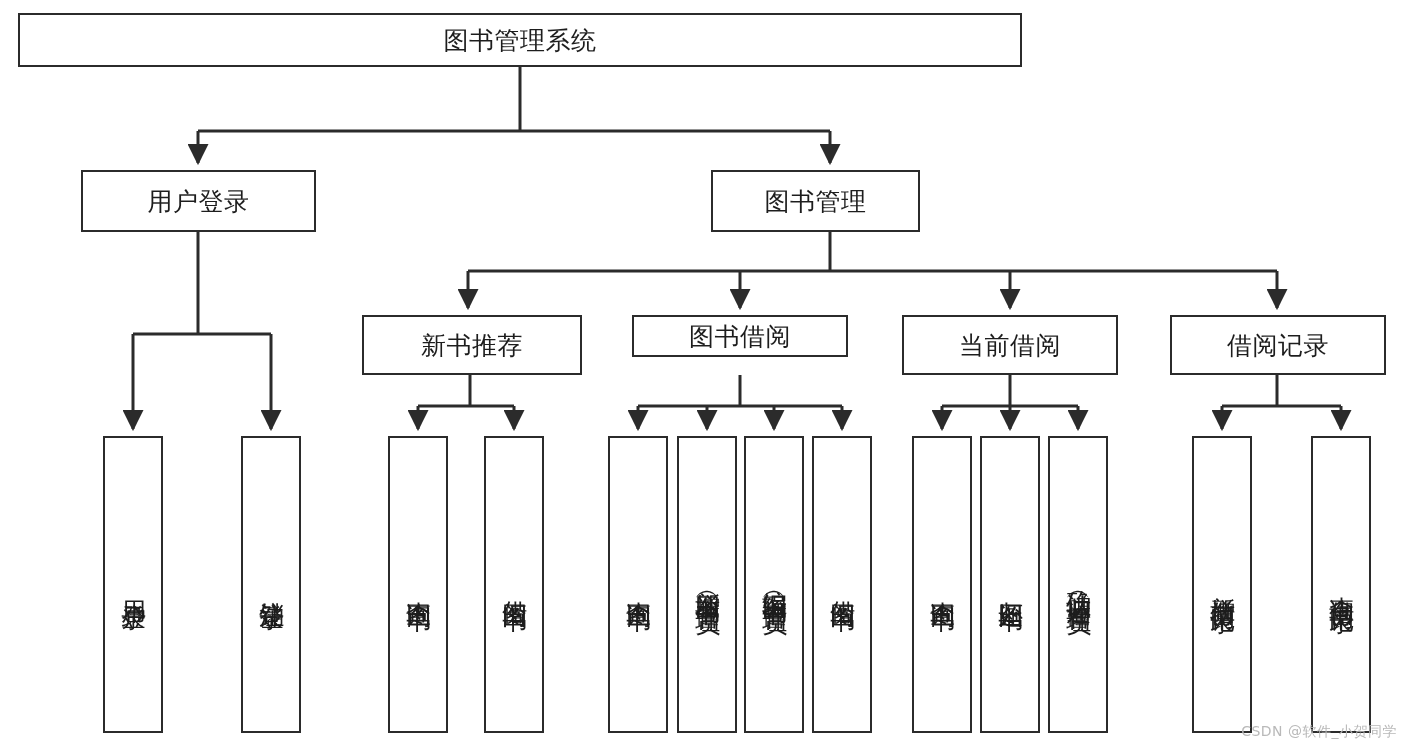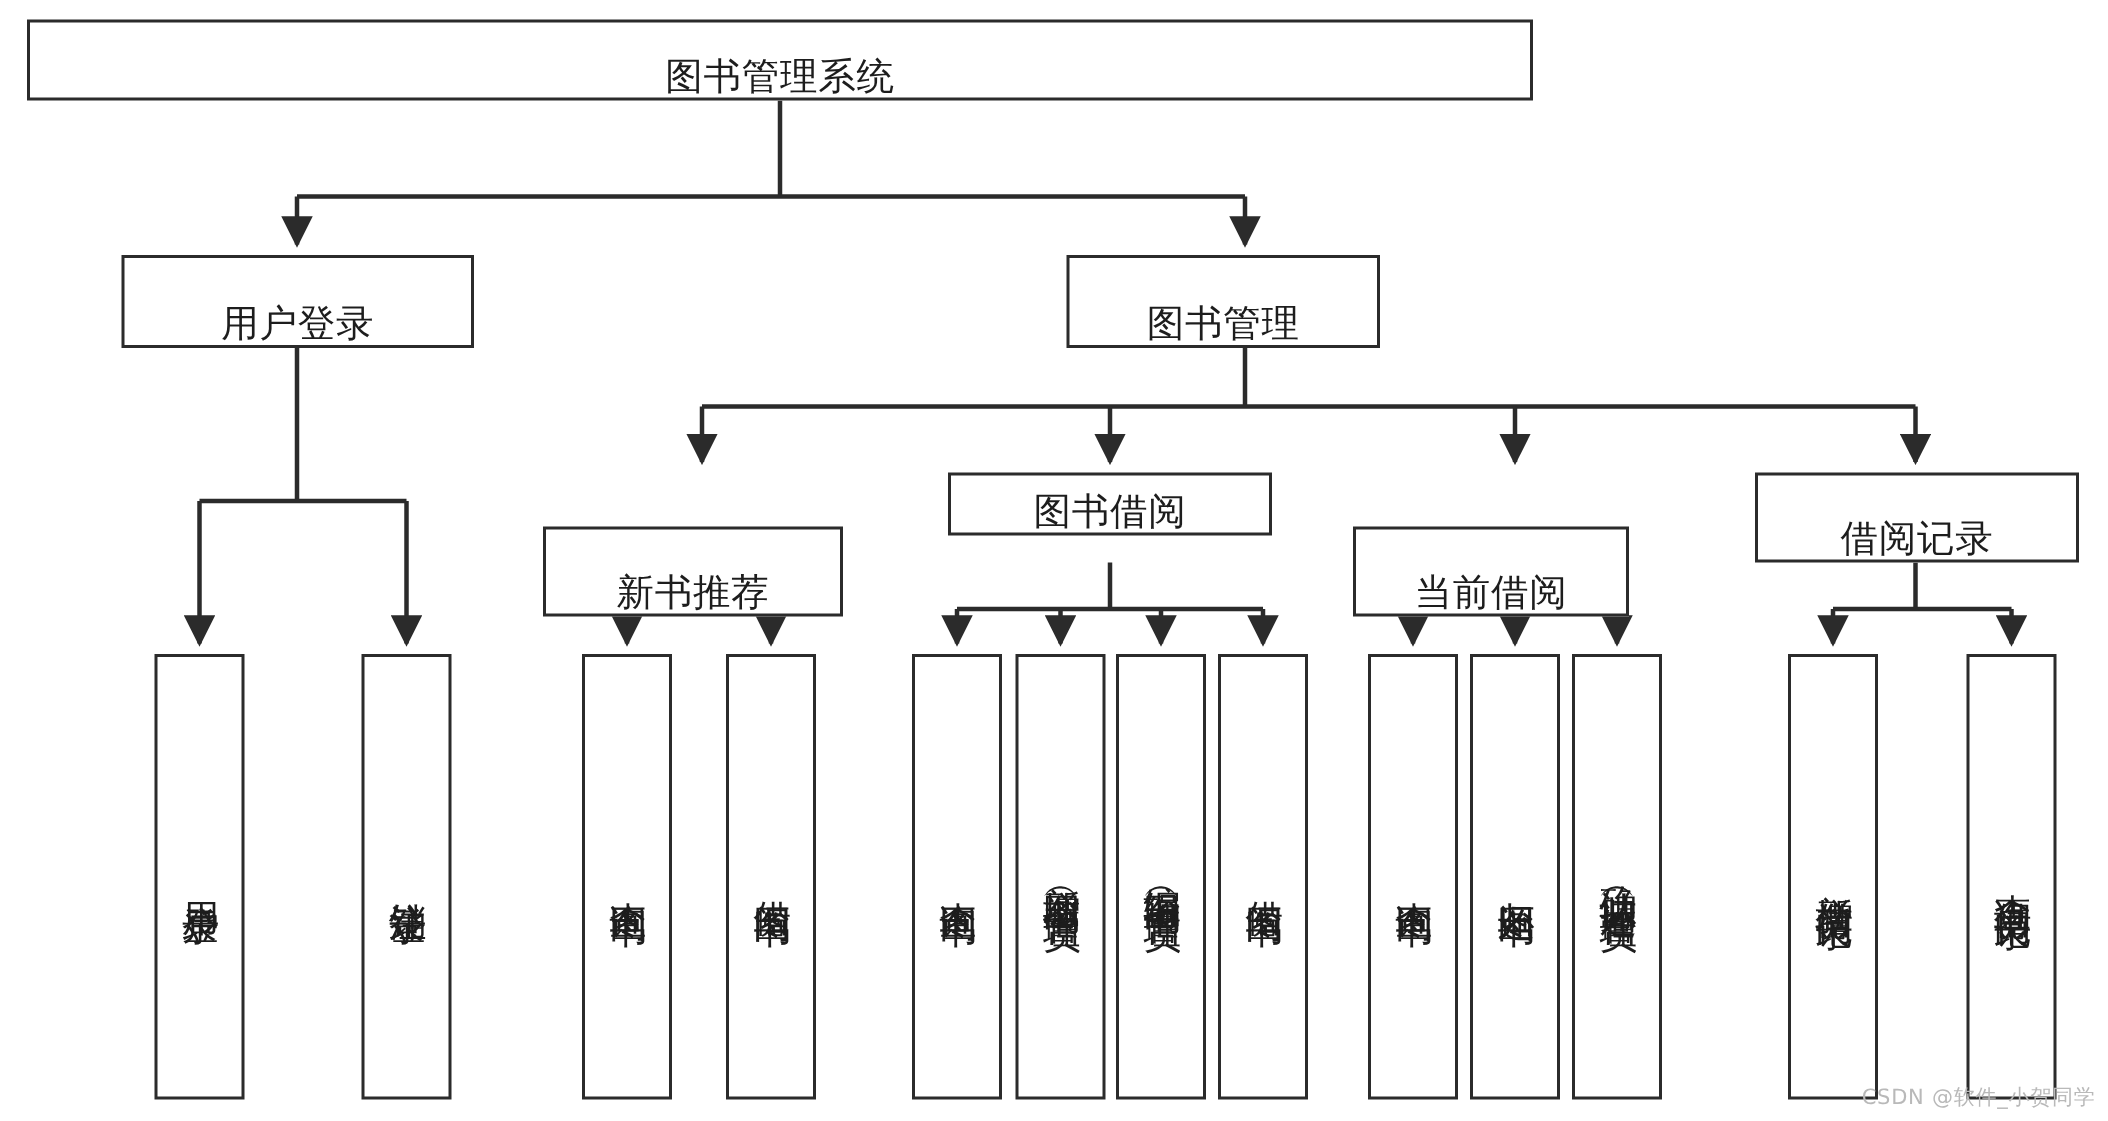--- a/index.html
+++ b/index.html
@@ -24,21 +24,21 @@
     width: 1405px;
     height: 747px;
     pointer-events: none;
   }
   .node {
     position: absolute;
     box-sizing: border-box;
     border: 2.5px solid #2b2b2b;
     background: #ffffff;
     display: flex;
-    align-items: flex-end;
+    align-items: center;
     justify-content: center;
     color: #1d1d1d;
     z-index: 2;
   }
   .node .label {
     display: block;
     text-align: center;
     line-height: 1.16;
     letter-spacing: 0.5px;
   }
@@ -139,27 +139,27 @@
     <span class="label">图书管理系统</span>
   </div>
 
   <div class="node h" style="left:81px; top:170px; width:235px; height:62px;">
     <span class="label">用户登录</span>
   </div>
   <div class="node h" style="left:711px; top:170px; width:209px; height:62px;">
     <span class="label">图书管理</span>
   </div>
 
-  <div class="node h" style="left:362px; top:315px; width:200px; height:60px;margin-top:36px;">
+  <div class="node h" style="left:362px; top:315px; width:220px; height:60px;">
     <span class="label">新书推荐</span>
   </div>
   <div class="node h" style="left:632px; top:315px; width:216px; height:42px;">
     <span class="label">图书借阅</span>
   </div>
-  <div class="node h" style="left:902px; top:315px; width:184px; height:60px;margin-top:36px;">
+  <div class="node h" style="left:902px; top:315px; width:216px; height:60px;">
     <span class="label">当前借阅</span>
   </div>
   <div class="node h" style="left:1170px; top:315px; width:216px; height:60px;">
     <span class="label">借阅记录</span>
   </div>
 
   <div class="node v" style="left:103px; top:436px; width:60px; height:297px;">
     <span class="label">用户登录</span>
   </div>
   <div class="node v" style="left:241px; top:436px; width:60px; height:297px;">

